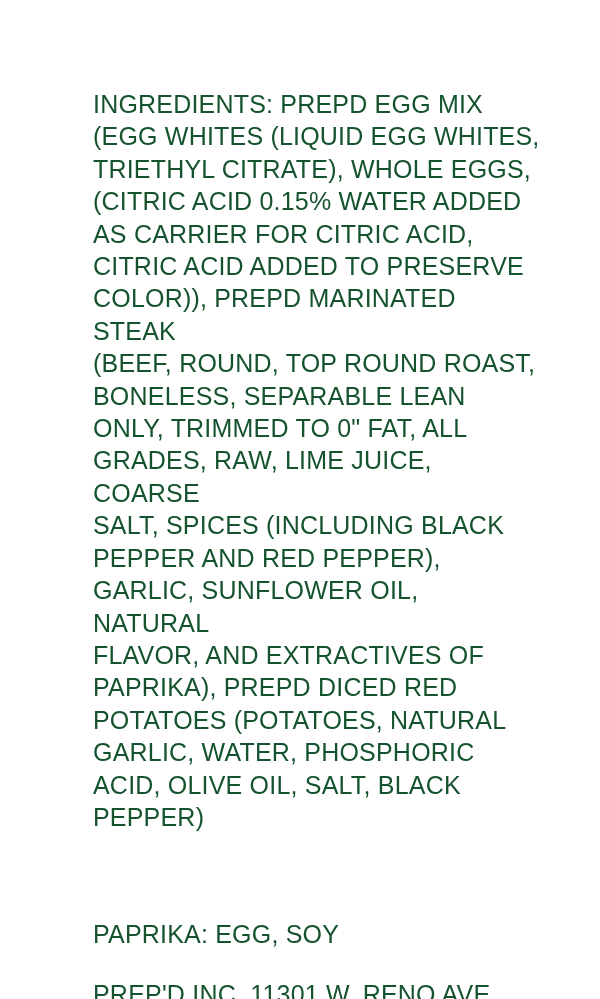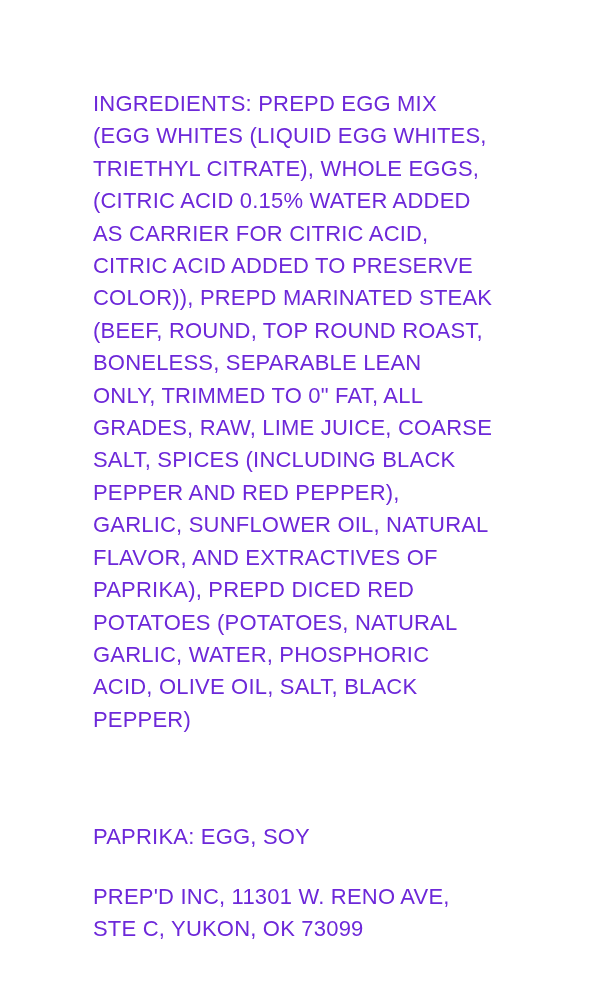--- a/index.html
+++ b/index.html
@@ -17,24 +17,24 @@
     position: relative;
     width: 600px;
     height: 999px;
     background: #ffffff;
     box-sizing: border-box;
     padding: 88px 60px 0 93px;
     color: #000000;
   }
   .label-text {
     white-space: pre-line;
-    font-size: 22px;
+    font-size: 25px;
     line-height: 32.4px;
     letter-spacing: 0.2px;
-    color: #6d28d9;
+    color: #14532d;
   }
   .ingredients-block {
     margin: 0 0 0 0;
   }
   .contains-block {
     margin-top: 85px;
   }
   .address-block {
     margin-top: 27px;
   }

